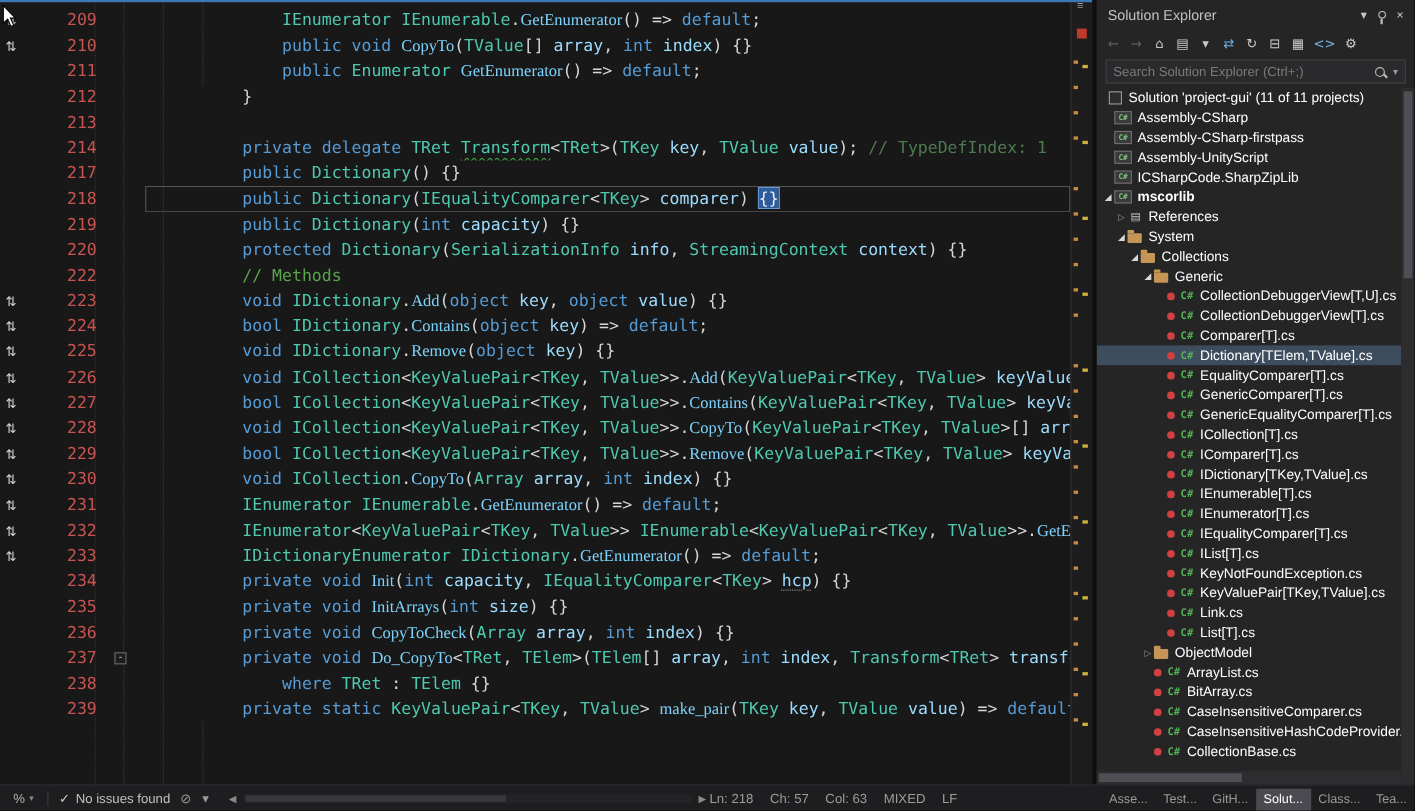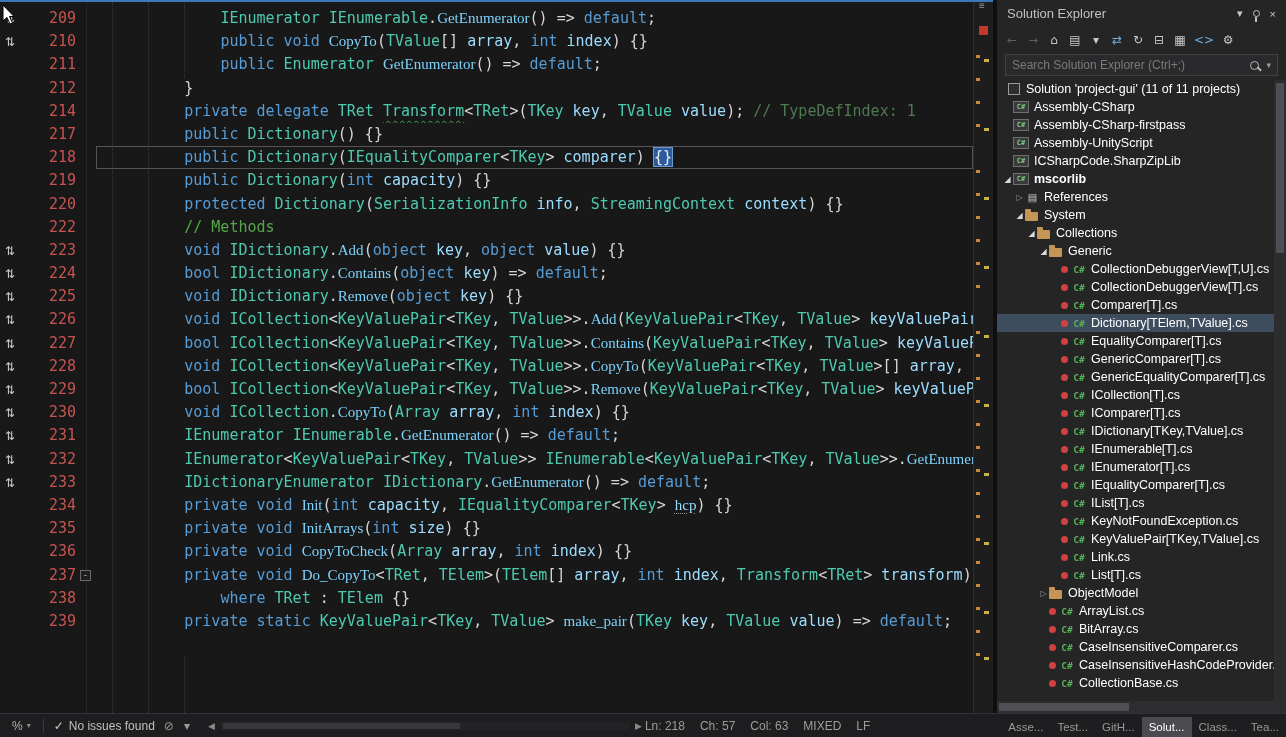--- a/index.html
+++ b/index.html
@@ -9,34 +9,34 @@
 
   
   #editor-pane { position: relative; width: 993px; height: 713px; background: #181818; overflow: hidden; flex: none; }
   .top-accent { position: absolute; top: 0; left: 0; width: 993px; height: 2px; background: #3C78B8; z-index: 6; }
   .guide { position: absolute; top: 0; height: 713px; width: 0; border-left: 1px dotted #3a3a3a; z-index: 1; }
   .g1 { left: 112px; } .g2 { left: 148px; }
   .g3a { left: 184px; height: 78px; }
   .g3b { left: 184px; top: 656px; height: 57px; }
   .guide-outline { position: absolute; top: 0; height: 713px; left: 86px; width: 0; border-left: 1px dotted #333; z-index: 1; }
   #code-lines { position: relative; z-index: 2; padding-top: 7px; margin-right: 20px; }
-  .line { display: flex; height: 23.2px; line-height: 23.2px; font-family: "DejaVu Sans Mono", monospace; font-size: 15px; }
+  .line { display: flex; height: 23.2px; line-height: 23.2px; font-family: "DejaVu Sans Mono", monospace; font-size: 15px; gap: 12px; }
   .gcell { width: 26px; flex: none; padding-left: 5px; }
   .gicon { font-family: "DejaVu Sans", sans-serif; font-size: 12px; color: #d0d0d0; }
   .lnum { width: 50px; flex: none; text-align: right; color: #C75450; }
   .ocell { width: 20px; flex: none; position: relative; }
   .fold { position: absolute; left: 4px; top: 6px; width: 11px; height: 11px; line-height: 8px; text-align: center; font-size: 9px; color: #c8c8c8; border: 1px solid #6a6a6a; background: #1e1e1e; }
   .ccell { flex: 1; padding-left: 16px; overflow: hidden; white-space: pre; position: relative; color: #D6D6D6; }
   .line.current .ccell { box-shadow: inset 0 0 0 1px #545454; }
   .tk-kw { color: #569CD6; } .tk-ty { color: #4EC9B0; } .tk-m { color: #7dd3fc; font-family: Liberation Serif, serif; }
   .tk-pr { color: #9CDCFE; } .tk-cm { color: #57A64A; } .tk-cmd { color: #4E7A50; }
   .tk-pl { color: #D6D6D6; }
   .tk-sel { background: #2D5C9E; color: #ECECEC; outline: 1px solid #6B99D4; }
   .sq { text-decoration: underline wavy #3FA33F 1px; text-underline-offset: 4px; }
-  .ul { text-decoration: underline dotted #9a9a9a 1px; text-underline-offset: 3px; font-family: Liberation Serif, serif; }
+  .ul { text-decoration: underline dotted #9a9a9a 1px; text-underline-offset: 3px; }
   #ruler { position: absolute; right: 0; top: 0; width: 20px; height: 713px; background: #1d1d1d; border-left: 1px solid #2f2f2f; z-index: 5; }
   .grip { position: absolute; top: 0px; left: 5px; color: #9a9a9a; font-size: 10px; }
   .mk-o { position: absolute; left: 2px; width: 4px; height: 3px; background: #C98A3D; }
   .mk-y { position: absolute; left: 10px; width: 5px; height: 3px; background: #C9B23D; }
   .mk-r { position: absolute; left: 5px; width: 9px; height: 9px; background: #C0392B; }
 
   #splitter { width: 4px; height: 713px; background: #0e0e0e; flex: none; }
 
   
   #solution-explorer { position: relative; width: 289px; height: 713px; background: #252526; flex: none; color: #cccccc; }
@@ -121,20 +121,26 @@
             <span class="gcell"></span>
             <span class="lnum">211</span>
             <span class="ocell"></span>
             <span class="ccell"><span class="tk-pl">            </span><span class="tk-kw">public</span><span class="tk-pl"> </span><span class="tk-ty">Enumerator</span><span class="tk-pl"> </span><span class="tk-m">GetEnumerator</span><span class="tk-pl">() =&gt; </span><span class="tk-kw">default</span><span class="tk-pl">;</span></span>
           </div>
           <div class="line">
             <span class="gcell"></span>
             <span class="lnum">212</span>
             <span class="ocell"></span>
             <span class="ccell"><span class="tk-pl">        }</span></span>
+          </div>
+          <div class="line">
+            <span class="gcell"></span>
+            <span class="lnum">213</span>
+            <span class="ocell"></span>
+            <span class="ccell"></span>
           </div>
           <div class="line">
             <span class="gcell"></span>
             <span class="lnum">214</span>
             <span class="ocell"></span>
             <span class="ccell"><span class="tk-pl">        </span><span class="tk-kw">private</span><span class="tk-pl"> </span><span class="tk-kw">delegate</span><span class="tk-pl"> </span><span class="tk-ty">TRet</span><span class="tk-pl"> </span><span class="tk-ty sq">Transform</span><span class="tk-pl">&lt;</span><span class="tk-ty">TRet</span><span class="tk-pl">&gt;(</span><span class="tk-ty">TKey</span><span class="tk-pl"> </span><span class="tk-pr">key</span><span class="tk-pl">, </span><span class="tk-ty">TValue</span><span class="tk-pl"> </span><span class="tk-pr">value</span><span class="tk-pl">); </span><span class="tk-cmd">// TypeDefIndex: 1</span></span>
           </div>
           <div class="line">
             <span class="gcell"></span>
             <span class="lnum">217</span>

